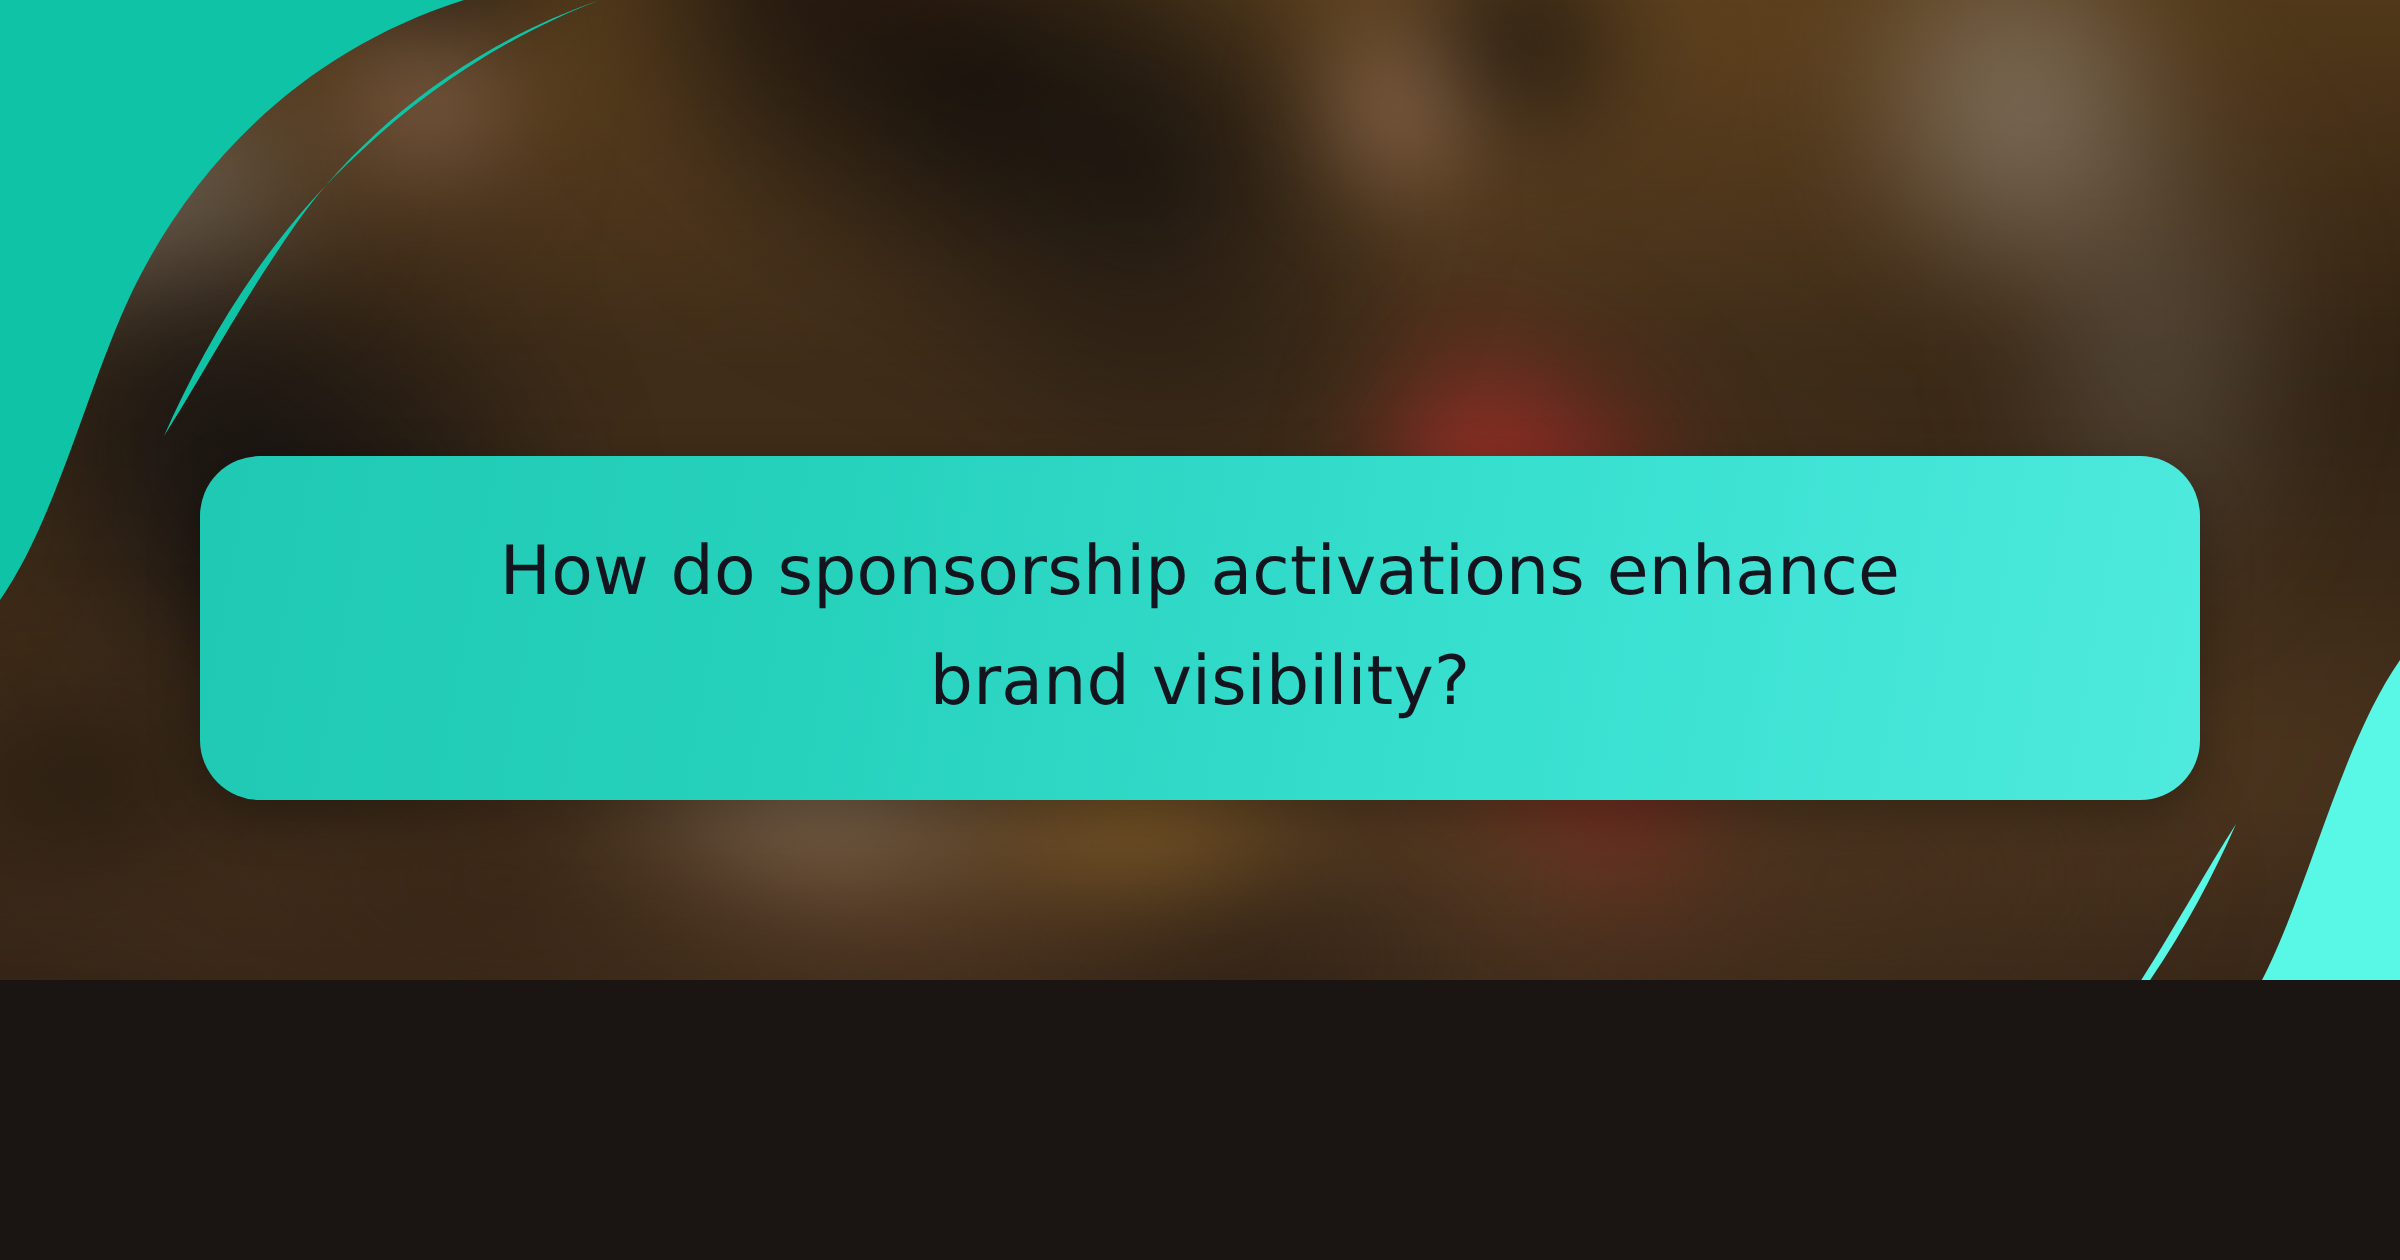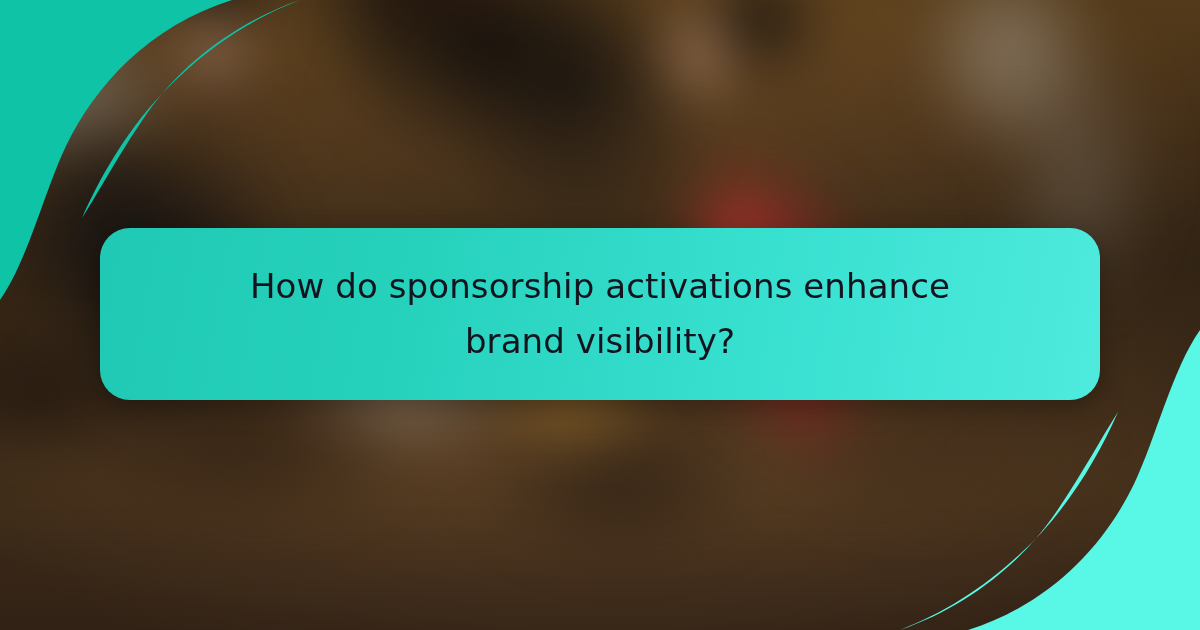--- a/index.html
+++ b/index.html
@@ -7,21 +7,21 @@
     margin: 0;
     padding: 0;
     background: #1a1412;
   }
   body {
     font-family: "DejaVu Sans", sans-serif;
   }
   .canvas {
     position: relative;
     width: 1200px;
-    height: 630px;
+    height: 490px;
     overflow: hidden;
     background: #2a2018;
   }
 
   
   .photo-bg {
     position: absolute;
     inset: 0;
     overflow: hidden;
   }

